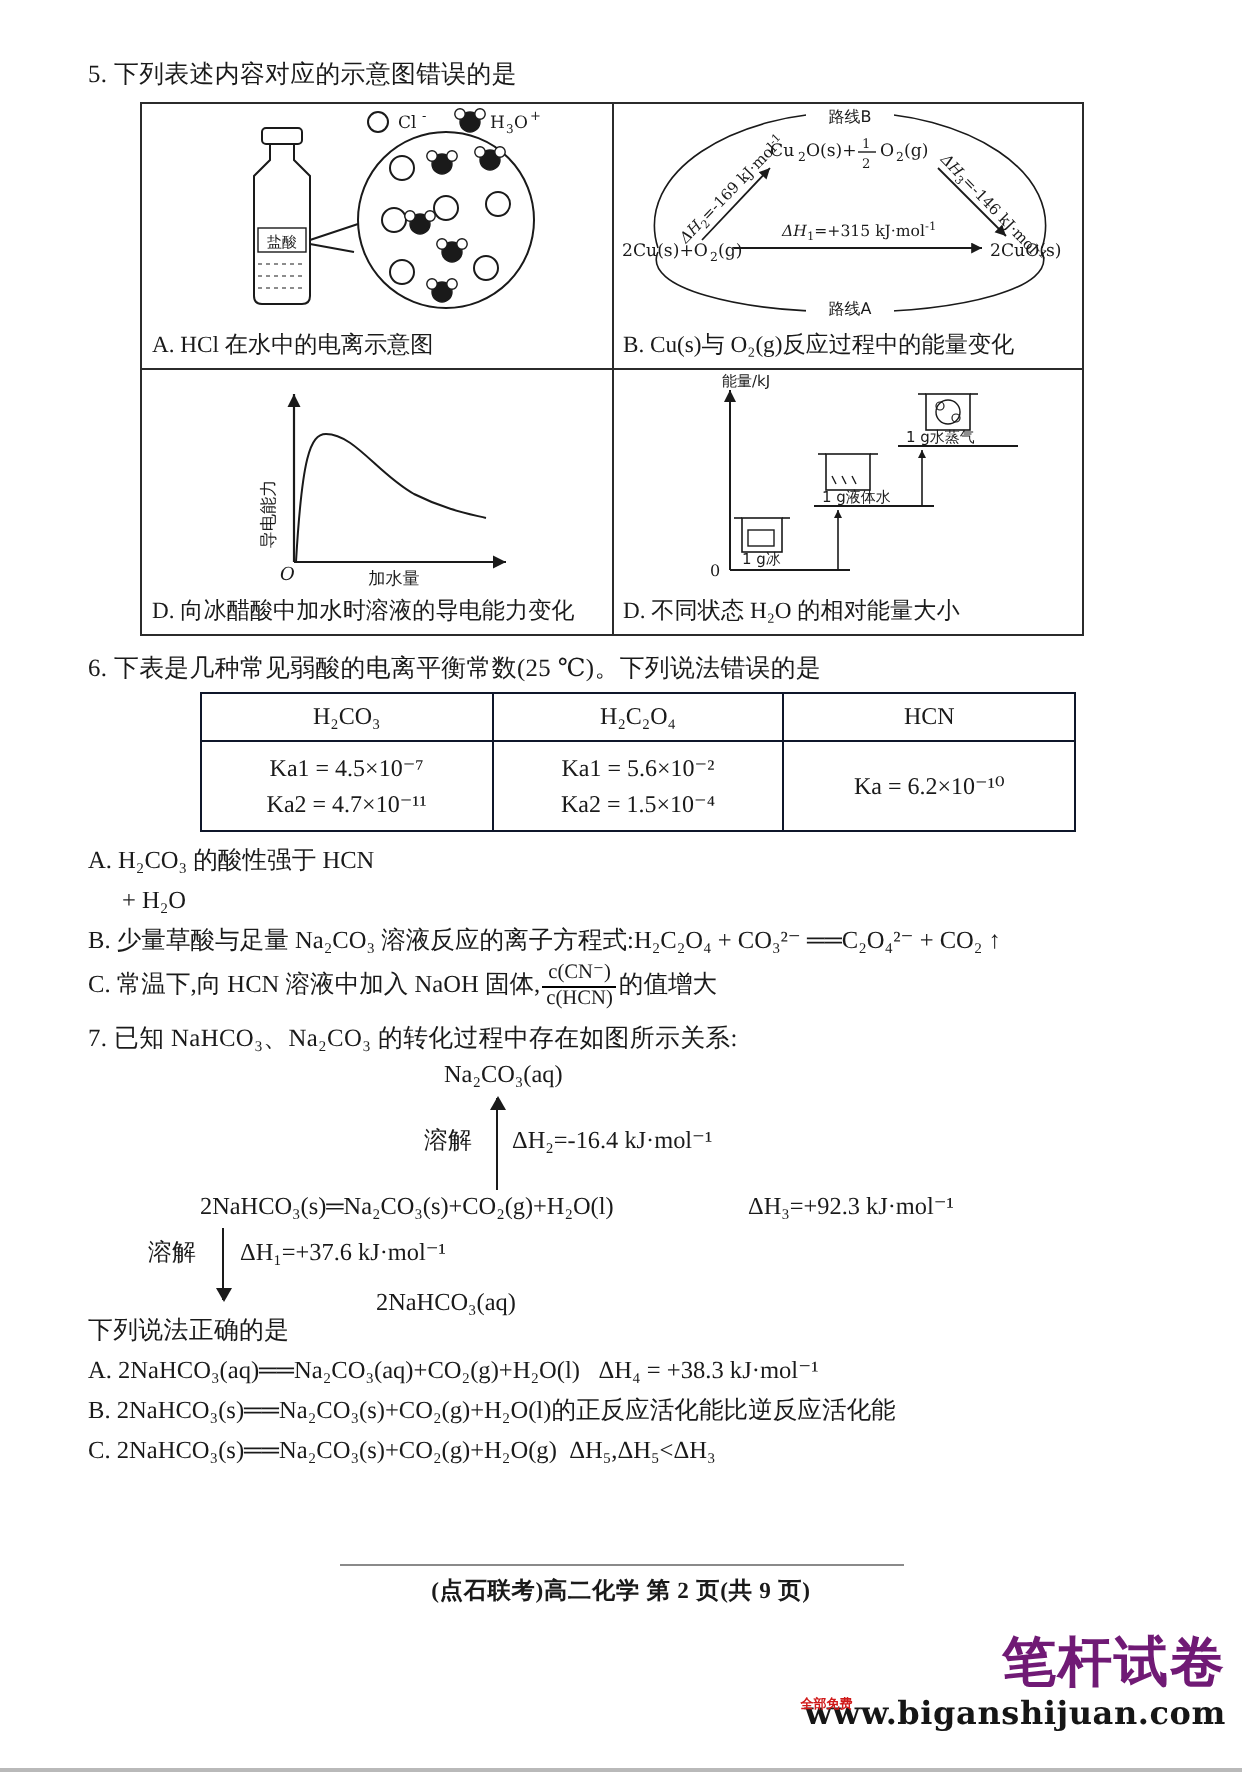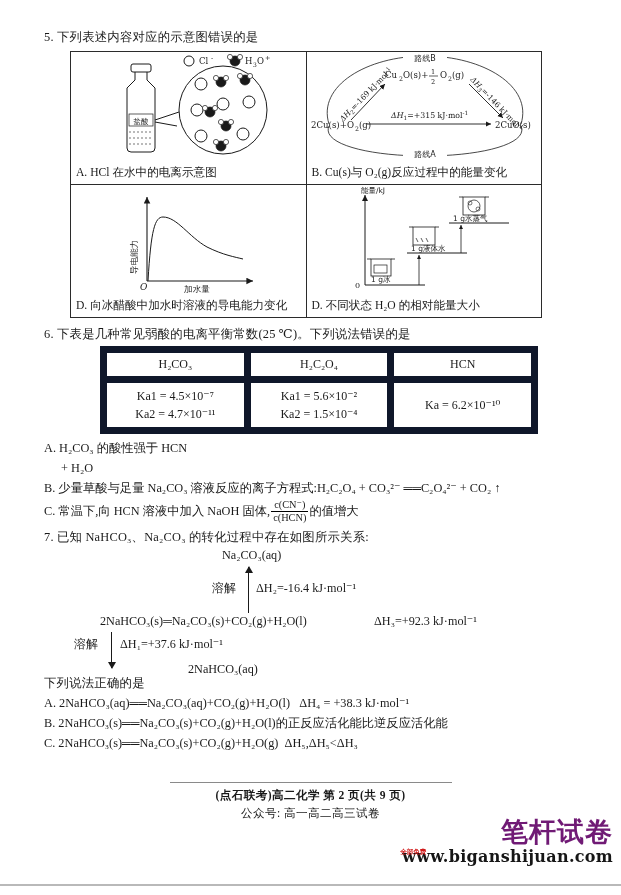--- a/index.html
+++ b/index.html
@@ -83,21 +83,21 @@
 
   
   .q6table {
     margin-top: 3px;
     margin-left: 56px;
     width: 438px;
     border-collapse: collapse;
     table-layout: fixed;
   }
   .q6table td, .q6table th {
-    border: 7px solid #0f172a;
+    border: 1px solid #0f172a;
     text-align: center;
     font-weight: normal;
     font-size: 12px;
     padding: 4px 2px;
   }
   .q6table .kcell { line-height: 1.5; }
 
   
   .scheme {
     position: relative;
@@ -458,21 +458,20 @@
   <div class="qline" style="margin-top:-2px">下列说法正确的是</div>
   <div class="opt">A. 2NaHCO₃(aq)══Na₂CO₃(aq)+CO₂(g)+H₂O(l)&nbsp;&nbsp;&nbsp;ΔH₄ = +38.3 kJ·mol⁻¹</div>
   <div class="opt">B. 2NaHCO₃(s)══Na₂CO₃(s)+CO₂(g)+H₂O(l)的正反应活化能比逆反应活化能</div>
   <div class="opt">C. 2NaHCO₃(s)══Na₂CO₃(s)+CO₂(g)+H₂O(g)&nbsp;&nbsp;ΔH₅,ΔH₅&lt;ΔH₃</div>
 
 </div>
 
 <div class="footer">
   <div class="footrule"></div>
   <div class="footline1">(点石联考)高二化学 第 2 页(共 9 页)</div>
-  <div class="footline2">公众号: 高一高二高三试卷</div>
 </div>
 
 <div class="watermark">
   <div class="wm-main">笔杆试卷</div>
   <div class="wm-badge" style="color: rgb(208, 26, 26);">全部免费</div>
   <div class="wm-url">www.biganshijuan.com</div>
 </div>
 
 <div class="botrule"></div>
 </div>

